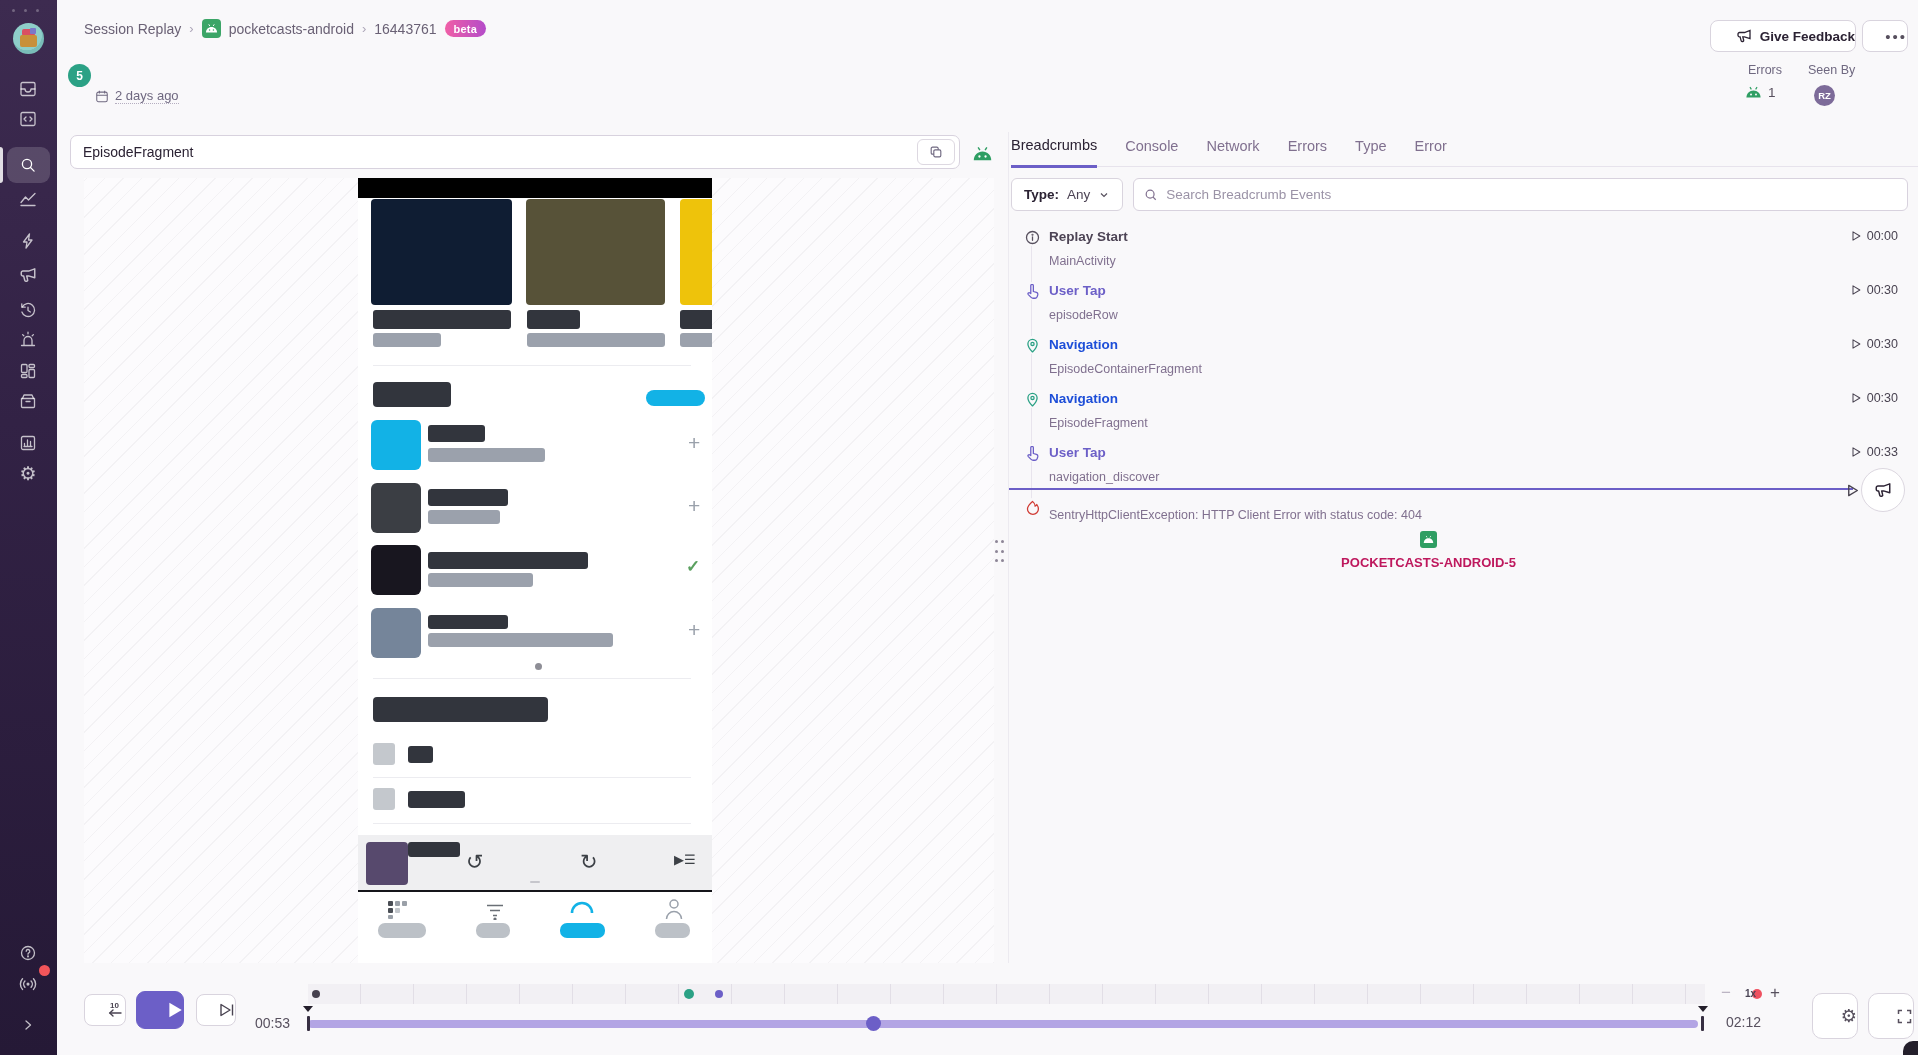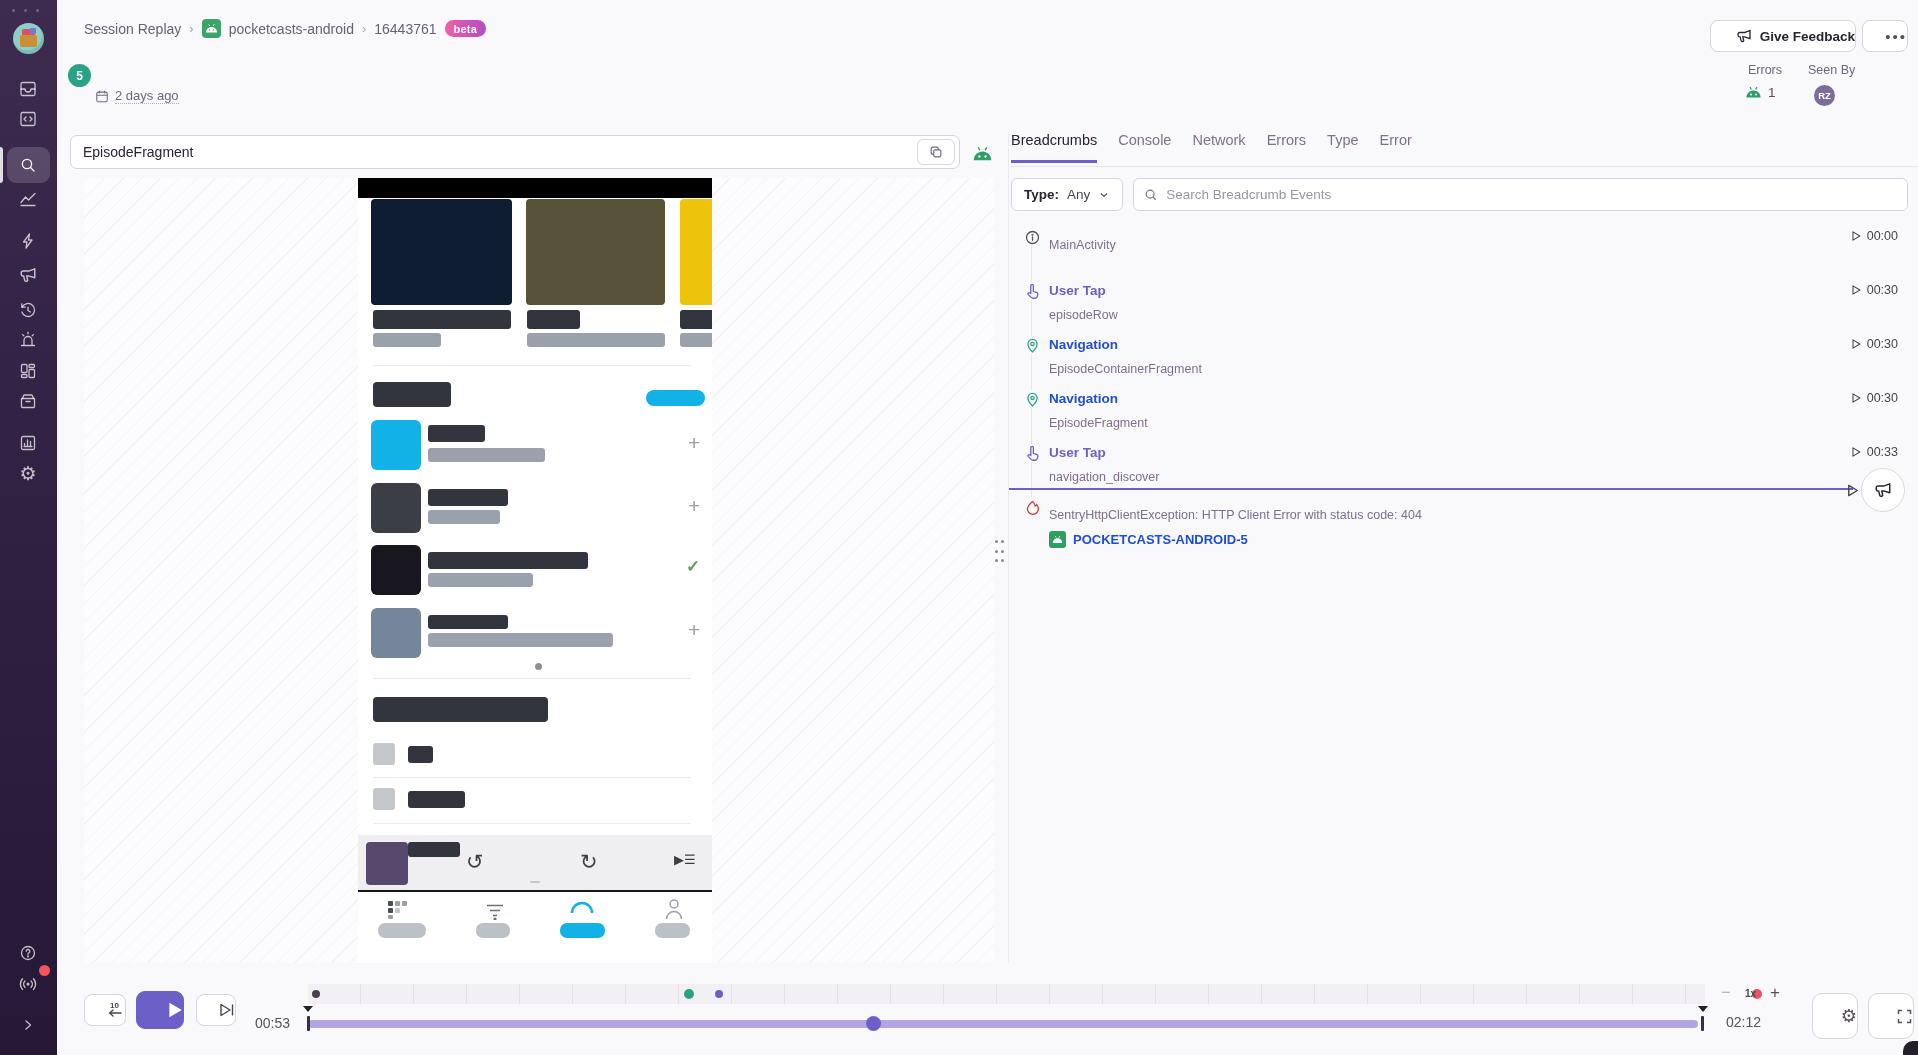--- a/index.html
+++ b/index.html
@@ -79,21 +79,21 @@
   .navpill { position:absolute; height:15px; border-radius:7px; background:#bcc1c7; top:745px; }
   .navico { position:absolute; top:722px; }
 
   
   .drag-handle { position:absolute; left:995px; top:540px; width:10px; height:22px; display:grid;
     grid-template-columns:3px 3px; gap:2px 3px; align-content:space-between; cursor:col-resize; }
   .drag-handle i { width:3px; height:3px; border-radius:50%; background:#8d8697; }
 
   
   .panel { position:absolute; left:1008px; top:132px; width:910px; height:831px; border-left:1px solid #eceaf0; }
-  .tabs { position:absolute; left:2px; top:0; right:0; height:35px; display:flex; gap:21px; align-items:flex-start;
+  .tabs { position:absolute; left:2px; top:0; right:0; height:35px; display:flex; gap:28px; align-items:flex-end;
     border-bottom:1px solid #e7e3ec; }
   .tab { font-size:14.5px; color:#80708f; padding-bottom:12px; cursor:pointer; }
   .tab.active { color:#2b2233; font-weight:500; border-bottom:3px solid #6C5FC7; margin-bottom:-2px; }
   .filter-row { position:absolute; left:2px; top:46px; right:10px; display:flex; gap:10px; }
   .type-btn { height:33px; padding:0 12px; font-size:13.5px; border-radius:6px; }
   .type-btn b { font-weight:bold; }
   .type-btn span { color:#4d4455; }
   .bc-search { flex:1; height:33px; border:1px solid #d8d2de; border-radius:6px; background:#fff;
     display:flex; align-items:center; gap:8px; padding:0 10px; color:#9b93a7; }
   .bc-search svg { stroke:#80708f; fill:none; stroke-width:1.4; }
@@ -104,21 +104,21 @@
   .connector { position:absolute; left:22px; top:108px; width:1px; height:264px; background:#e8e4ed; }
   .ev { position:relative; min-height:54px; padding:9px 110px 0 40px; cursor:pointer; }
   .ev-err { min-height:80px; }
   .ev-ic { position:absolute; left:14px; top:8px; width:18px; height:18px; display:flex; align-items:center;
     justify-content:center; background:#f9f8fa; border-radius:50%; z-index:2; }
   .ev-ic svg { stroke:currentColor; fill:none; stroke-width:1.2; stroke-linecap:round; stroke-linejoin:round; }
   .ev-title { font-size:13.5px; font-weight:bold; line-height:16px; }
   .c-info { color:#4d4455; } .c-tap { color:#6C5FC7; } .c-nav { color:#1d4ed8; } .c-err { color:#d03a33; }
   .t-link { color:#3161d1; cursor:pointer; }
   .ev-desc { margin-top:10px; font-size:12.5px; color:#80708f; line-height:13px; }
-  .ev-issue { margin-top:9px; display:flex; align-items:center; gap:7px; font-size:13px; font-weight:600; color:#1d4ed8; cursor:pointer; }
+  .ev-issue { margin-top:9px; display:flex; align-items:center; gap:7px; font-size:13px; font-weight:600; color:#be185d; cursor:pointer;flex-direction:column; }
   .issue-chip { width:17px; height:17px; border-radius:3px; background:#2f9e63; display:flex; align-items:center; justify-content:center; }
   .ev-time { position:absolute; right:20px; top:9px; display:flex; align-items:center; gap:5px;
     font-size:12.5px; color:#494351; }
   .ev-time svg { stroke:#494351; fill:none; stroke-width:1.2; stroke-linejoin:round; }
   .cursor-line { position:absolute; left:0; top:356px; width:844px; height:2px; background:#6C5FC7; z-index:4; }
   .cursor-play { position:absolute; left:836px; top:351px; z-index:5; }
   .cursor-play svg { stroke:#49434f; fill:none; stroke-width:1.3; stroke-linejoin:round; }
   .fb-bubble { position:absolute; left:852px; top:336px; width:44px; height:44px; border-radius:50%;
     background:#fff; border:1px solid #dcd7e0; display:flex; align-items:center; justify-content:center;
     z-index:6; cursor:pointer; color:#2b2233; }
@@ -455,20 +455,21 @@
     <div class="list">
         <div class="ev">
           <span class="ev-ic">
             <svg width="15" height="15" viewBox="0 0 14 14" class="c-info" style="color:#57505e">
               <circle cx="7" cy="7" r="5.6"></circle>
               <path d="M7 6.4v3.2"></path>
               <circle cx="7" cy="4.4" r=".4"></circle>
             </svg>
           </span>
           <div class="ev-body">
+            <div class="ev-title"><span class="c-info">Replay Start</span></div>
             <div class="ev-desc">MainActivity</div>
           </div>
           <span class="ev-time">
             <svg width="12" height="12" viewBox="0 0 14 14">
               <path d="M3.5 2.2v9.6L11.5 7z"></path>
             </svg>
             <span>00:00</span>
           </span>
         </div>
         <div class="ev">

